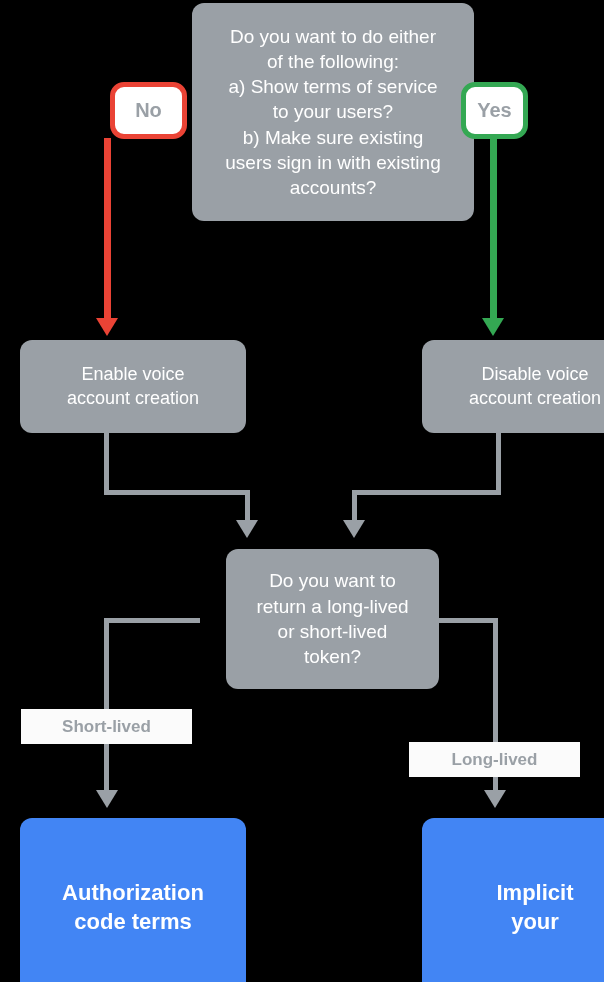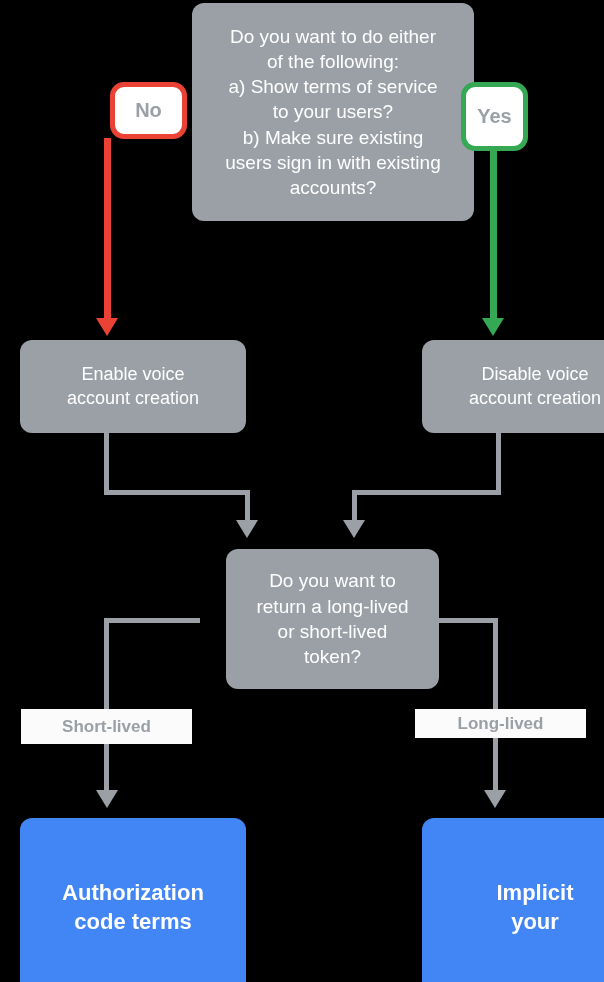--- a/index.html
+++ b/index.html
@@ -127,21 +127,21 @@
 to your users?
 b) Make sure existing
 users sign in with existing
 accounts?</span>
   </div>
 
   <div class="badge badge-no" style="left:74px; top:82px; width:77px; height:57px;margin-left:36px;">
     <span>No</span>
   </div>
 
-  <div class="badge badge-yes" style="left:461px; top:82px; width:67px; height:69px;">
+  <div class="badge badge-yes" style="left:461px; top:82px; width:67px; height:57px;">
     <span>Yes</span>
   </div>
 
   <div class="node node-gray" style="left:-12px; top:340px; width:226px; height:93px; font-size:18px; z-index:4;">
     <span class="node-text">Enable voice
 account creation</span>
   </div>
 
   <div class="node node-gray" style="left:390px; top:340px; width:226px; height:93px; font-size:18px; z-index:4;">
     <span class="node-text">Disable voice
@@ -152,21 +152,21 @@
     <span class="node-text">Do you want to
 return a long-lived
 or short-lived
 token?</span>
   </div>
 
   <div class="edge-label" style="left:21px; top:709px; width:171px; height:35px;">
     <span>Short-lived</span>
   </div>
 
-  <div class="edge-label" style="left:409px; top:709px; width:171px; height:29px;margin-left:6px;">
+  <div class="edge-label" style="left:409px; top:742px; width:171px; height:35px;">
     <span>Long-lived</span>
   </div>
 
   <div class="node node-blue" style="left:-12px; top:818px; width:226px; height:178px; font-size:22px; z-index:4;">
     <span class="node-text">Authorization
 code terms</span>
   </div>
 
   <div class="node node-blue" style="left:390px; top:818px; width:226px; height:178px; font-size:22px; z-index:4;">
     <span class="node-text">Implicit

